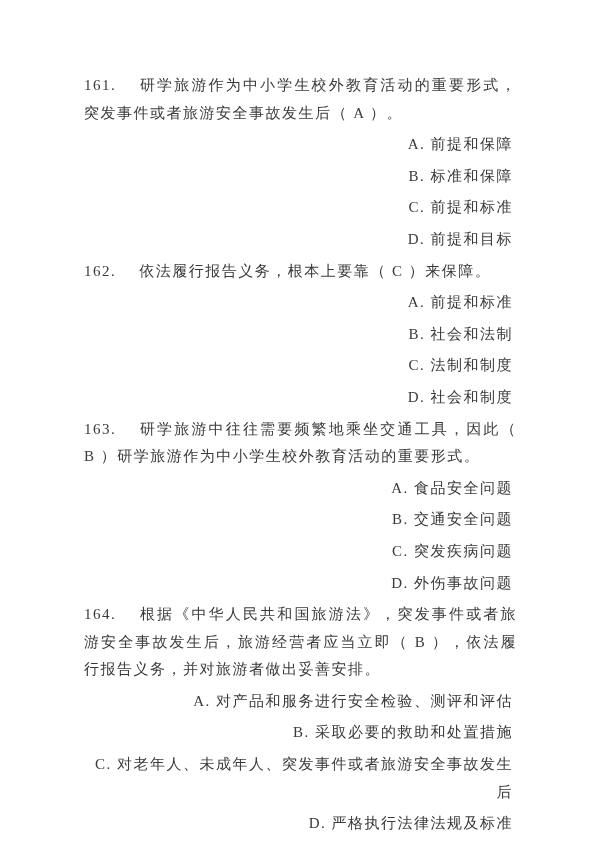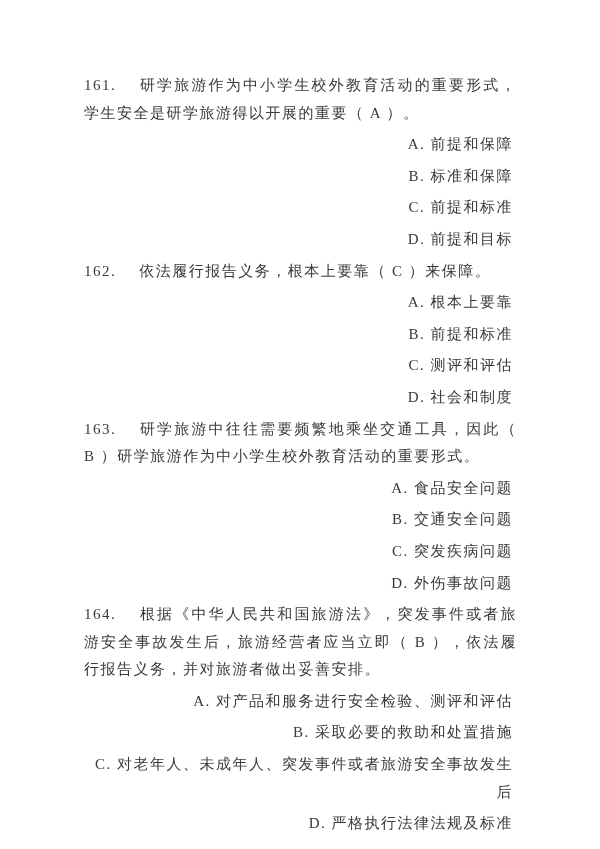--- a/index.html
+++ b/index.html
@@ -40,32 +40,32 @@
     margin: 4px;
     text-align: right;
   }
 </style>
 </head>
 <body>
 
 <div class="doc-page">
 
   <div class="question-block">
-    <p class="stem"><span class="qnum">161.</span><span>研学旅游作为中小学生校外教育活动的重要形式，学生安全是研学旅游得以开展的重要（ A ）。</span></p>
+    <p class="stem"><span class="qnum">161.</span><span>研学旅游作为中小学生校外教育活动的重要形式，突发事件或者旅游安全事故发生后（ A ）。</span></p>
     <p class="option">A. 前提和保障</p>
     <p class="option">B. 标准和保障</p>
     <p class="option">C. 前提和标准</p>
     <p class="option">D. 前提和目标</p>
   </div>
 
   <div class="question-block">
     <p class="stem"><span class="qnum">162.</span><span>依法履行报告义务，根本上要靠（ C ）来保障。</span></p>
-    <p class="option">A. 根本上要靠</p>
-    <p class="option">B. 前提和标准</p>
-    <p class="option">C. 测评和评估</p>
+    <p class="option">A. 前提和标准</p>
+    <p class="option">B. 社会和法制</p>
+    <p class="option">C. 法制和制度</p>
     <p class="option">D. 社会和制度</p>
   </div>
 
   <div class="question-block">
     <p class="stem"><span class="qnum">163.</span><span>研学旅游中往往需要频繁地乘坐交通工具，因此（ B ）研学旅游作为中小学生校外教育活动的重要形式。</span></p>
     <p class="option">A. 食品安全问题</p>
     <p class="option">B. 交通安全问题</p>
     <p class="option">C. 突发疾病问题</p>
     <p class="option">D. 外伤事故问题</p>
   </div>

